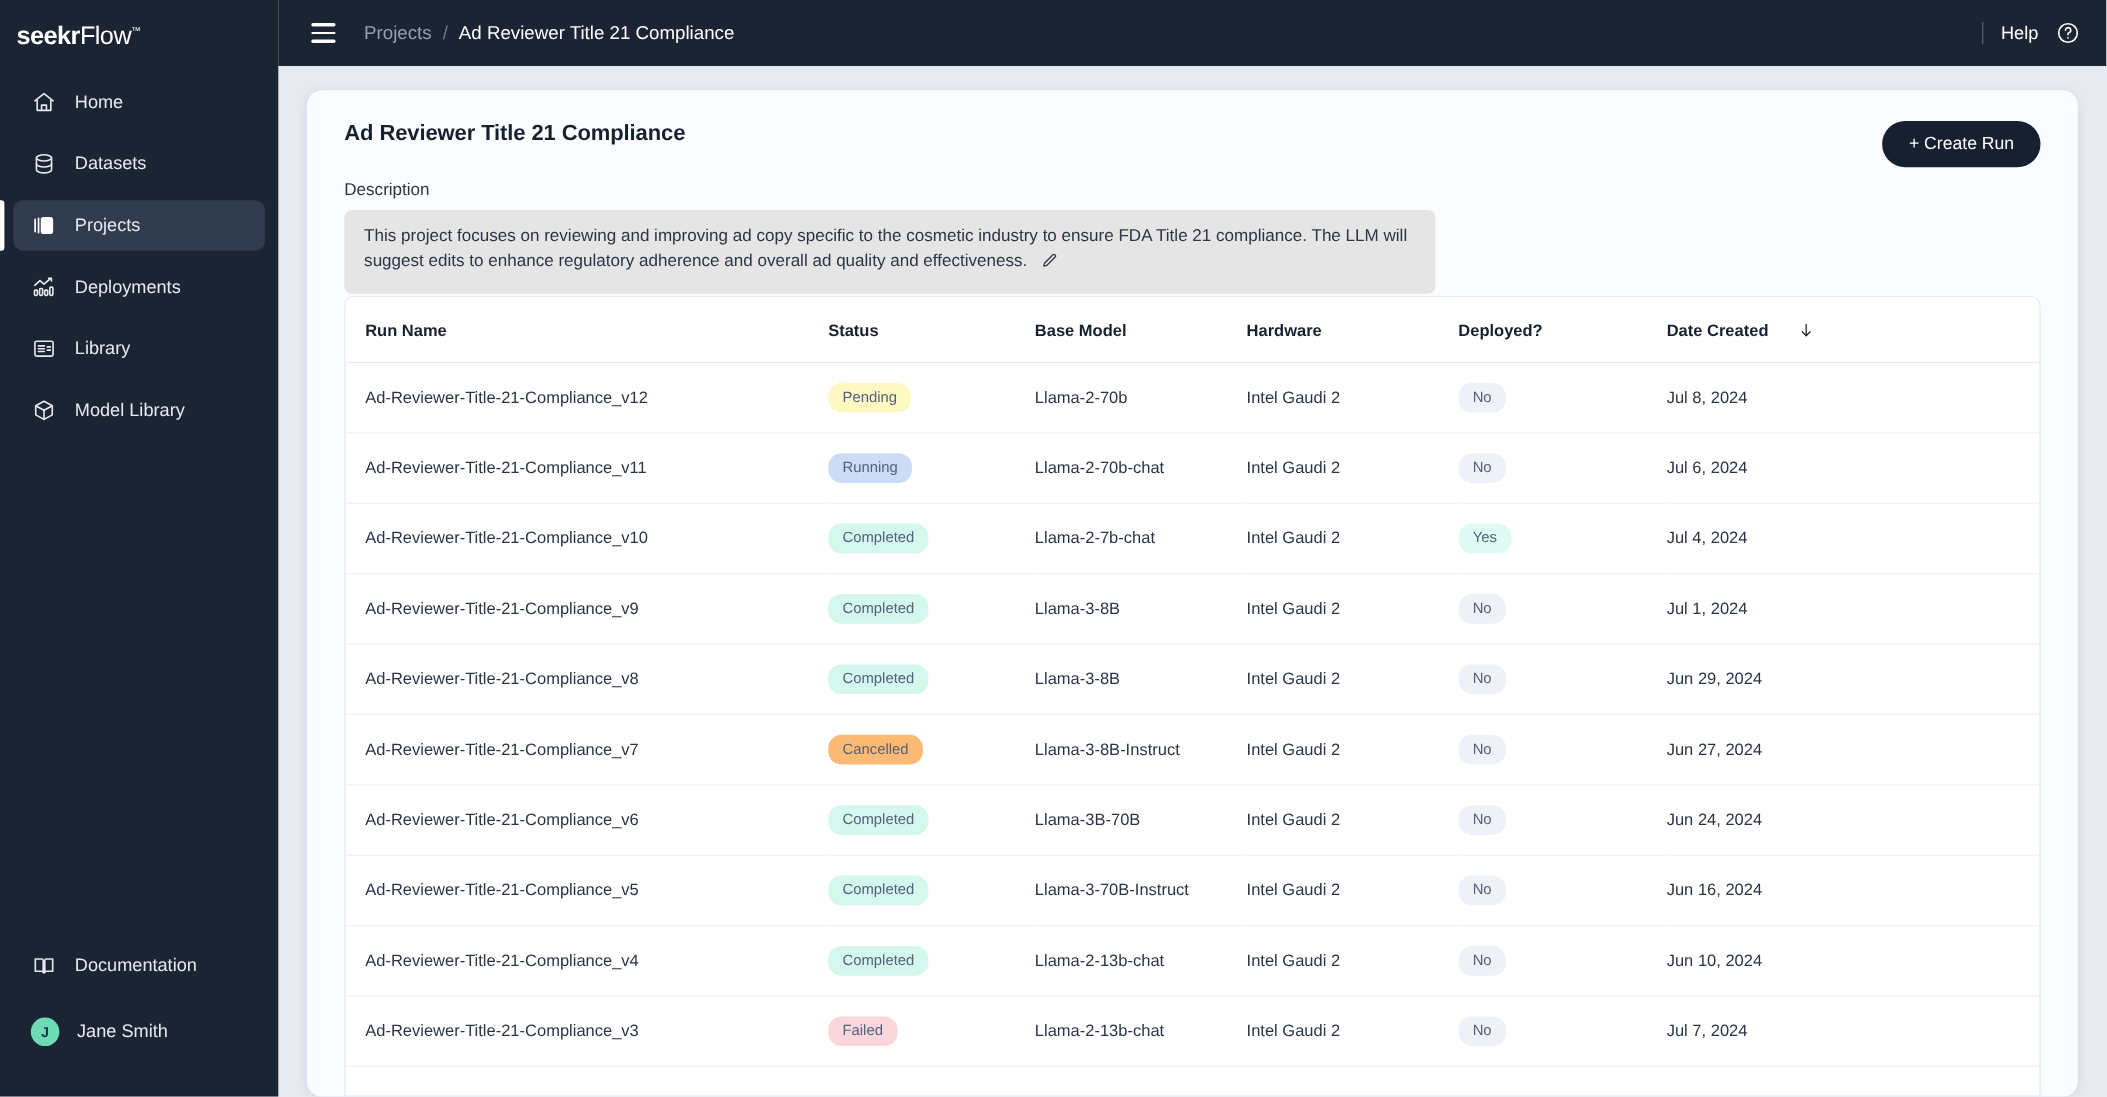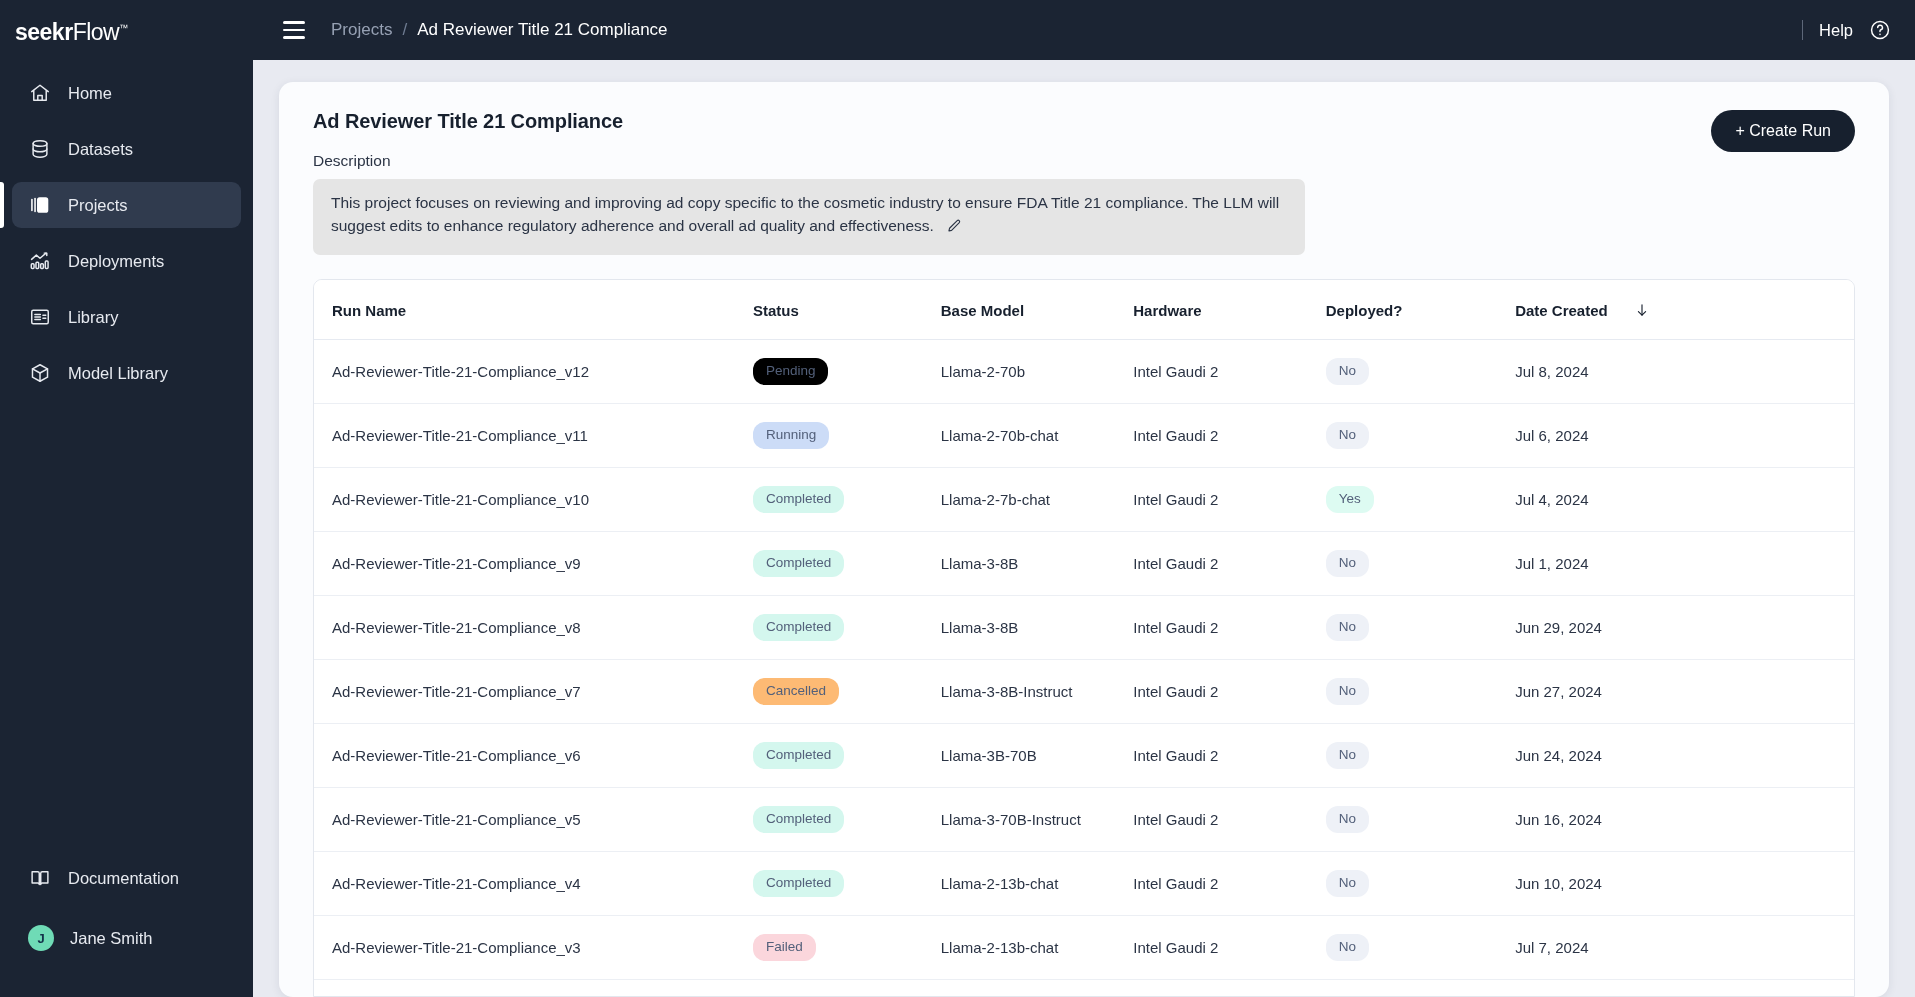--- a/index.html
+++ b/index.html
@@ -93,34 +93,34 @@
   .card-head { display: flex; align-items: flex-start; }
   .proj-title { font-size: 20px; font-weight: 700; color: #17202e; letter-spacing: -0.1px; }
   .create-run {
     margin-left: auto;
     background: #17202e; color: #ffffff;
     border: none; border-radius: 22px;
     padding: 12px 24px;
     font-size: 16px; font-family: inherit;
     cursor: pointer; white-space: nowrap;
   }
-  .desc-label { font-size: 15.5px; color: #2b3445; }
+  .desc-label { margin-top: 12px; font-size: 15.5px; color: #2b3445; }
   .desc-box {
     margin-top: 9px;
     background: #e5e5e5;
     border-radius: 7px;
     padding: 13px 18px 14px 18px;
     max-width: 992px;
     font-size: 15.5px; line-height: 1.48; color: #2b3445;
   }
   .pencil { display: inline-block; vertical-align: -3px; margin-left: 8px; cursor: pointer; }
 
   
   .table-wrap {
-    margin-top: 24px;
+    margin-top: 2px;
     background: #ffffff;
     border: 1px solid #e3e7ee;
     border-radius: 9px 9px 0 0;
     flex: 1 1 auto;
     overflow: hidden;
     min-height: 0;
   }
   table { width: 100%; border-collapse: collapse; table-layout: fixed; }
   thead th {
     text-align: left;
@@ -140,21 +140,21 @@
   }
   tbody td:first-child { padding-left: 18px; }
   .badge {
     display: inline-block;
     padding: 5px 13px;
     border-radius: 12px;
     font-size: 13.5px;
     color: #53607a;
     line-height: 1.25;
   }
-  .badge.pending   { background: #000000; }
+  .badge.pending   { background: #fef9c3; }
   .badge.running   { background: #ccdcf7; }
   .badge.completed { background: #d4f7ee; }
   .badge.cancelled { background: #fdba74; text-align: center; }
   .badge.failed    { background: #fbd6dc; }
   .badge.dep-no    { background: #eef1f7; }
   .badge.dep-yes   { background: #ddfbf2; }
 
   .col-run  { width: 28.5%; }
   .col-stat { width: 12.2%; }
   .col-base { width: 12.5%; }

